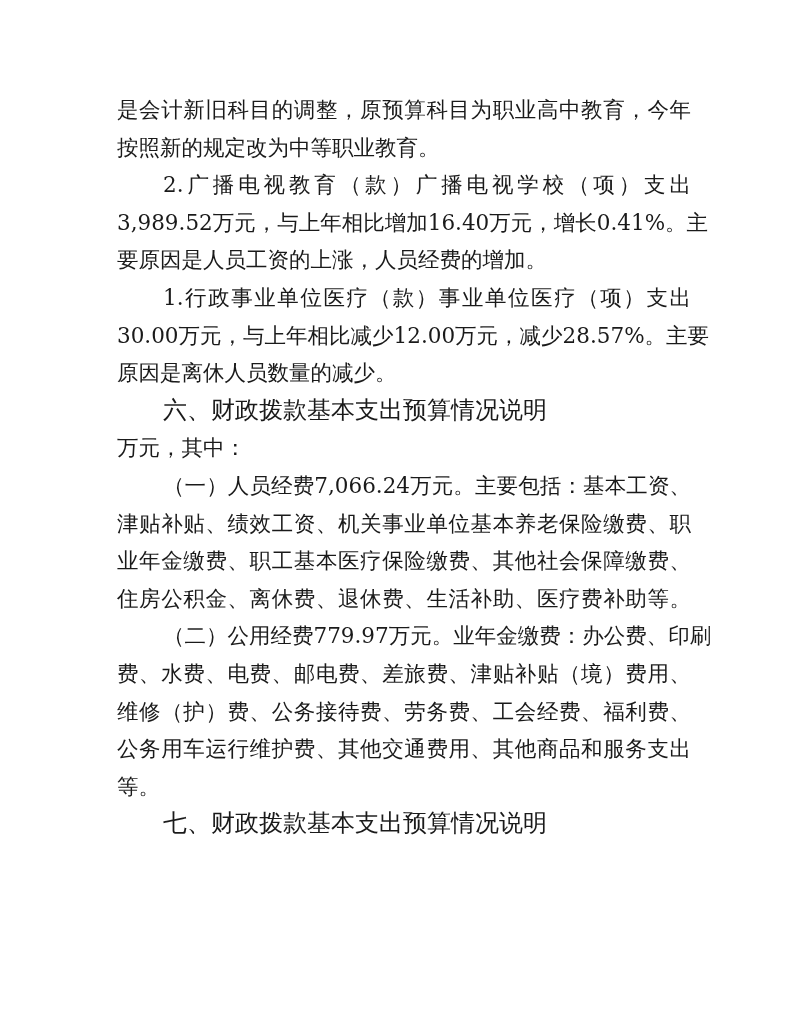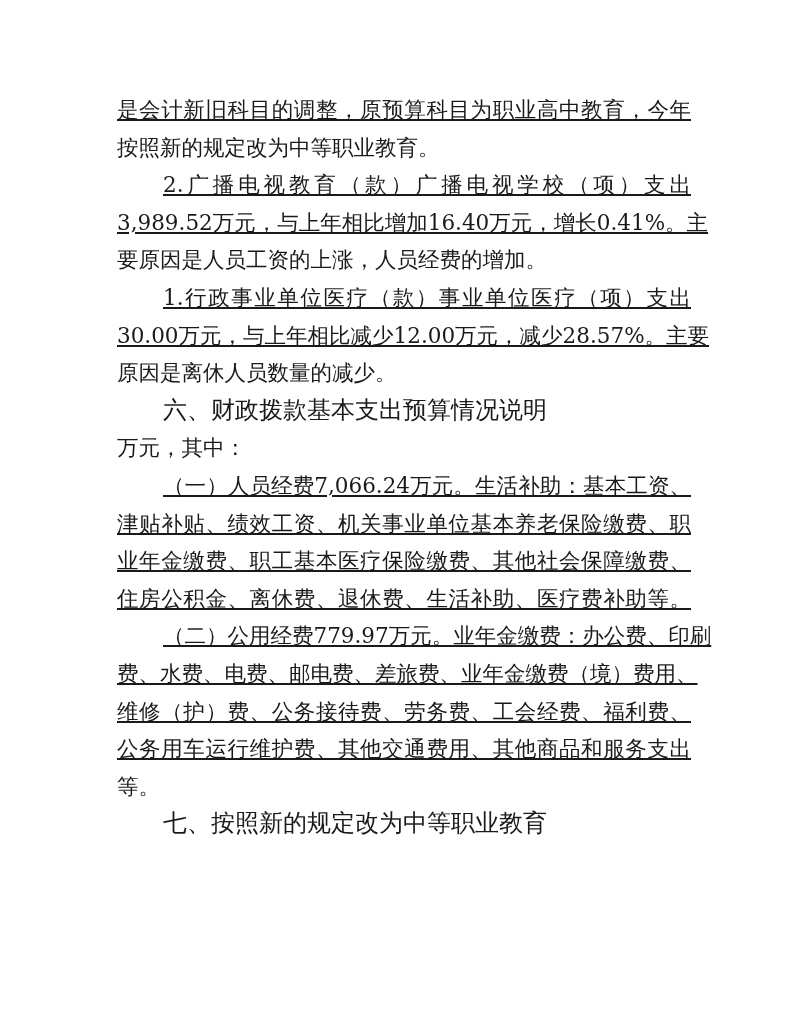--- a/index.html
+++ b/index.html
@@ -1,41 +1,41 @@
 <!DOCTYPE html>
 <html><head>
 <meta charset="utf-8">
 <style>
   html, body { margin:0; padding:0; background:#ffffff; }
   body { width:800px; height:1035px; position:relative; overflow:hidden;
          font-family:"DejaVu Serif","Liberation Serif",serif; color:#1a1a1a; }
   .page { position:absolute; left:117px; top:91px; width:574px; }
   .line { height:37.6px; line-height:37.6px; font-size:21.5px; white-space:nowrap;
           overflow:visible; }
-  .just { text-align:justify; text-align-last:justify;text-decoration:underline; }
+  .just { text-align:justify; text-align-last:justify; }
   .indent { padding-left:46px; }
   .heading { font-family:"DejaVu Sans","Liberation Sans",sans-serif; font-size:24px; }
 </style>
 </head>
 <body>
 
 <div class="page">
   <div class="line just">是会计新旧科目的调整，原预算科目为职业高中教育，今年</div>
   <div class="line">按照新的规定改为中等职业教育。</div>
   <div class="line just indent">2.广播电视教育（款）广播电视学校（项）支出</div>
   <div class="line just">3,989.52万元，与上年相比增加16.40万元，增长0.41%。主</div>
   <div class="line">要原因是人员工资的上涨，人员经费的增加。</div>
   <div class="line just indent">1.行政事业单位医疗（款）事业单位医疗（项）支出</div>
   <div class="line just">30.00万元，与上年相比减少12.00万元，减少28.57%。主要</div>
   <div class="line">原因是离休人员数量的减少。</div>
   <div class="line indent heading">六、财政拨款基本支出预算情况说明</div>
   <div class="line">万元，其中：</div>
-  <div class="line just indent">（一）人员经费7,066.24万元。生活补助：基本工资、</div>
+  <div class="line just indent">（一）人员经费7,066.24万元。主要包括：基本工资、</div>
   <div class="line just">津贴补贴、绩效工资、机关事业单位基本养老保险缴费、职</div>
   <div class="line just">业年金缴费、职工基本医疗保险缴费、其他社会保障缴费、</div>
   <div class="line just">住房公积金、离休费、退休费、生活补助、医疗费补助等。</div>
   <div class="line just indent">（二）公用经费779.97万元。业年金缴费：办公费、印刷</div>
-  <div class="line just">费、水费、电费、邮电费、差旅费、业年金缴费（境）费用、</div>
+  <div class="line just">费、水费、电费、邮电费、差旅费、津贴补贴（境）费用、</div>
   <div class="line just">维修（护）费、公务接待费、劳务费、工会经费、福利费、</div>
   <div class="line just">公务用车运行维护费、其他交通费用、其他商品和服务支出</div>
   <div class="line">等。</div>
-  <div class="line indent heading">七、按照新的规定改为中等职业教育</div>
+  <div class="line indent heading">七、财政拨款基本支出预算情况说明</div>
 </div>
 
 </body></html>

